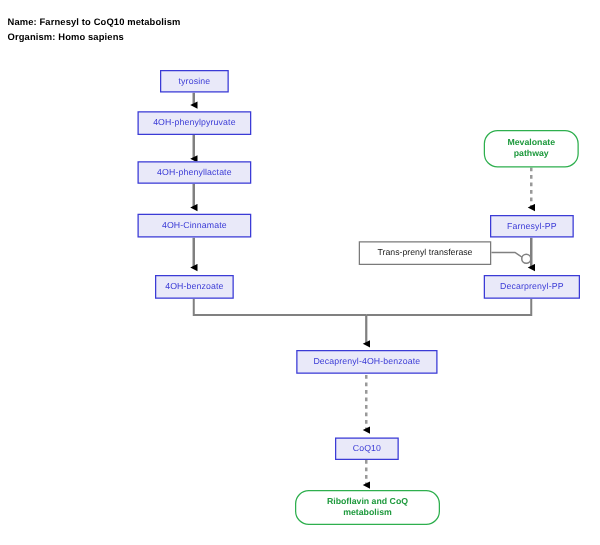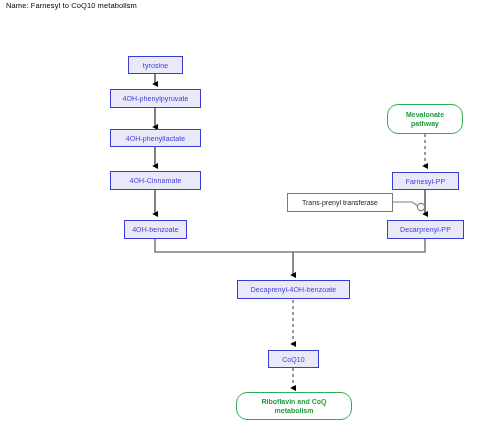--- a/index.html
+++ b/index.html
@@ -12,23 +12,23 @@
     height: 436px;
     position: relative;
     font-family: "Liberation Sans", sans-serif;
     overflow: hidden;
   }
 
   
   #header {
     position: absolute;
     left: 6px;
-    top: 0;
+    top: 12px;
     font-size: 7.5px;
-    font-weight: normal;
+    font-weight: bold;
     color: #000000;
     line-height: 11.5px;
     white-space: nowrap;
   }
   #header div { letter-spacing: 0.1px; }
 
   
   #canvas {
     position: absolute;
     left: 0; top: 0;
@@ -73,20 +73,21 @@
     border: 1px solid #7a7a7a;
     color: #1a1a1a;
     font-size: 7px;
   }
 </style>
 </head>
 <body>
 
 <div id="header">
   <div>Name: Farnesyl to CoQ10 metabolism</div>
+  <div>Organism: Homo sapiens</div>
 </div>
 
 <div id="canvas">
 
   <svg id="edges" viewBox="0 0 480 436">
     <defs>
       <marker id="ah" markerWidth="8" markerHeight="8" refX="3.2" refY="3.4" orient="auto" markerUnits="userSpaceOnUse">
         <path d="M0.3,0.4 L6.1,0.4 L3.2,6.2 Z" fill="#000000"></path>
       </marker>
     </defs>

